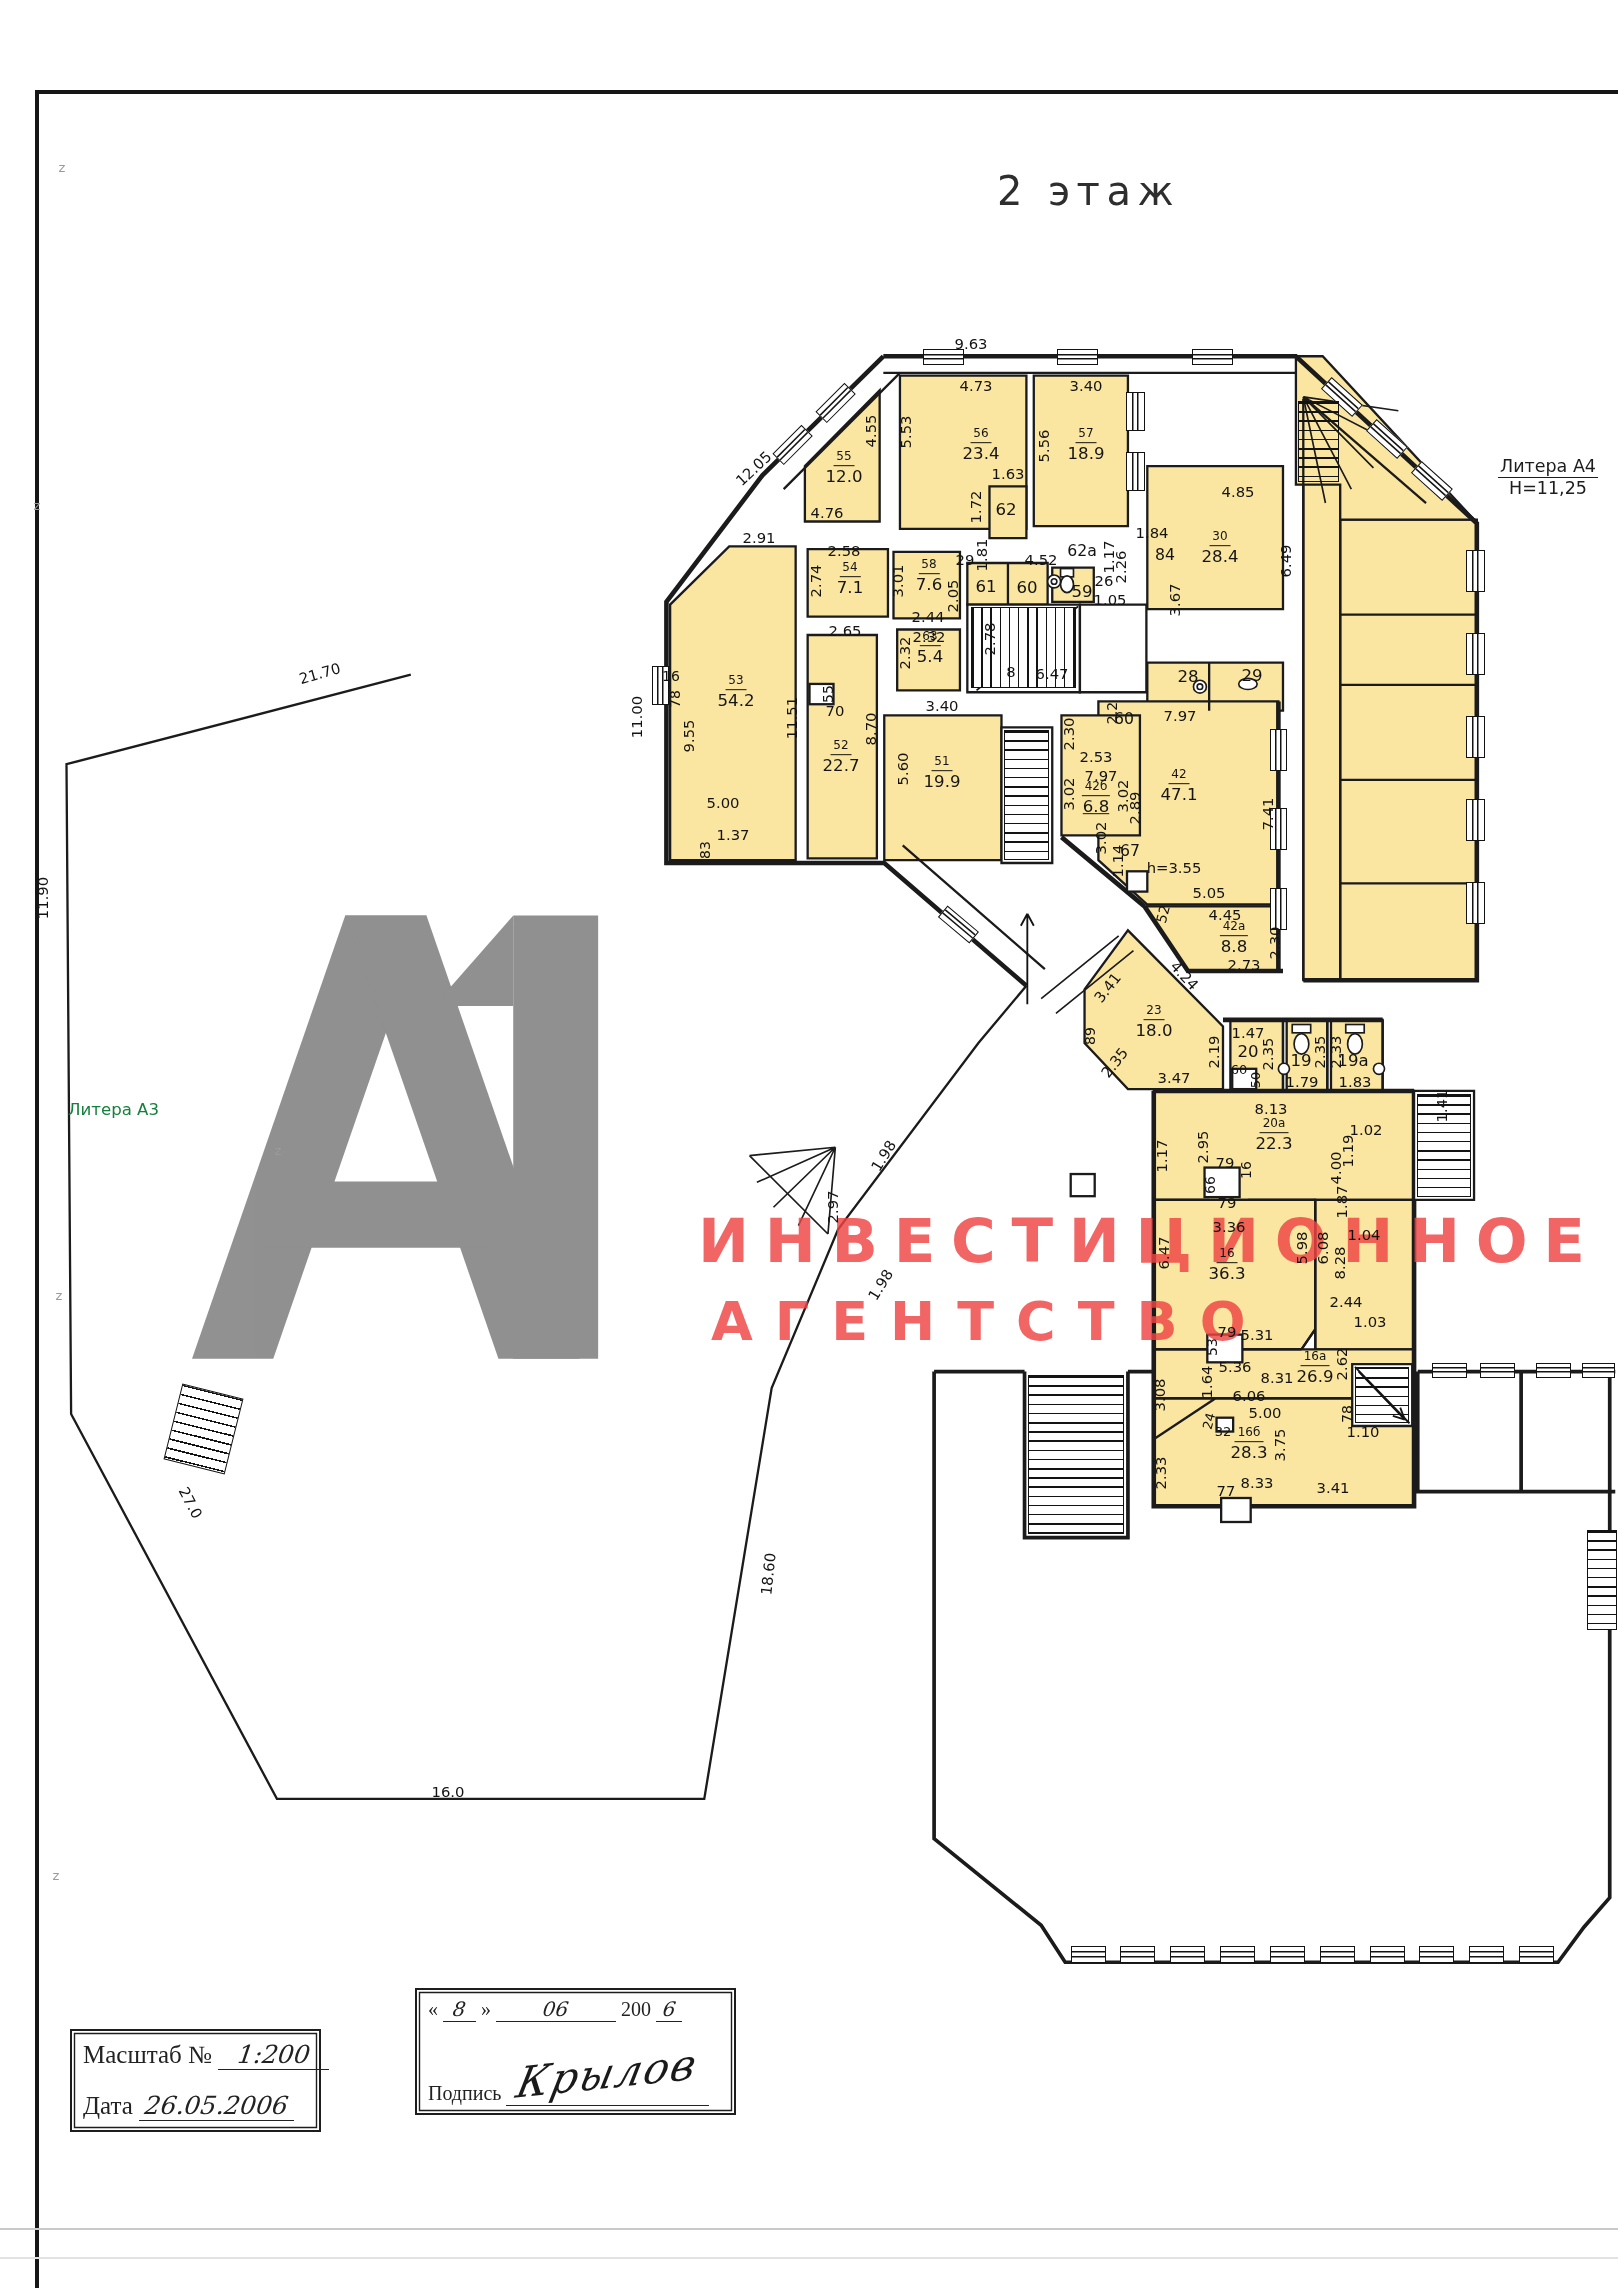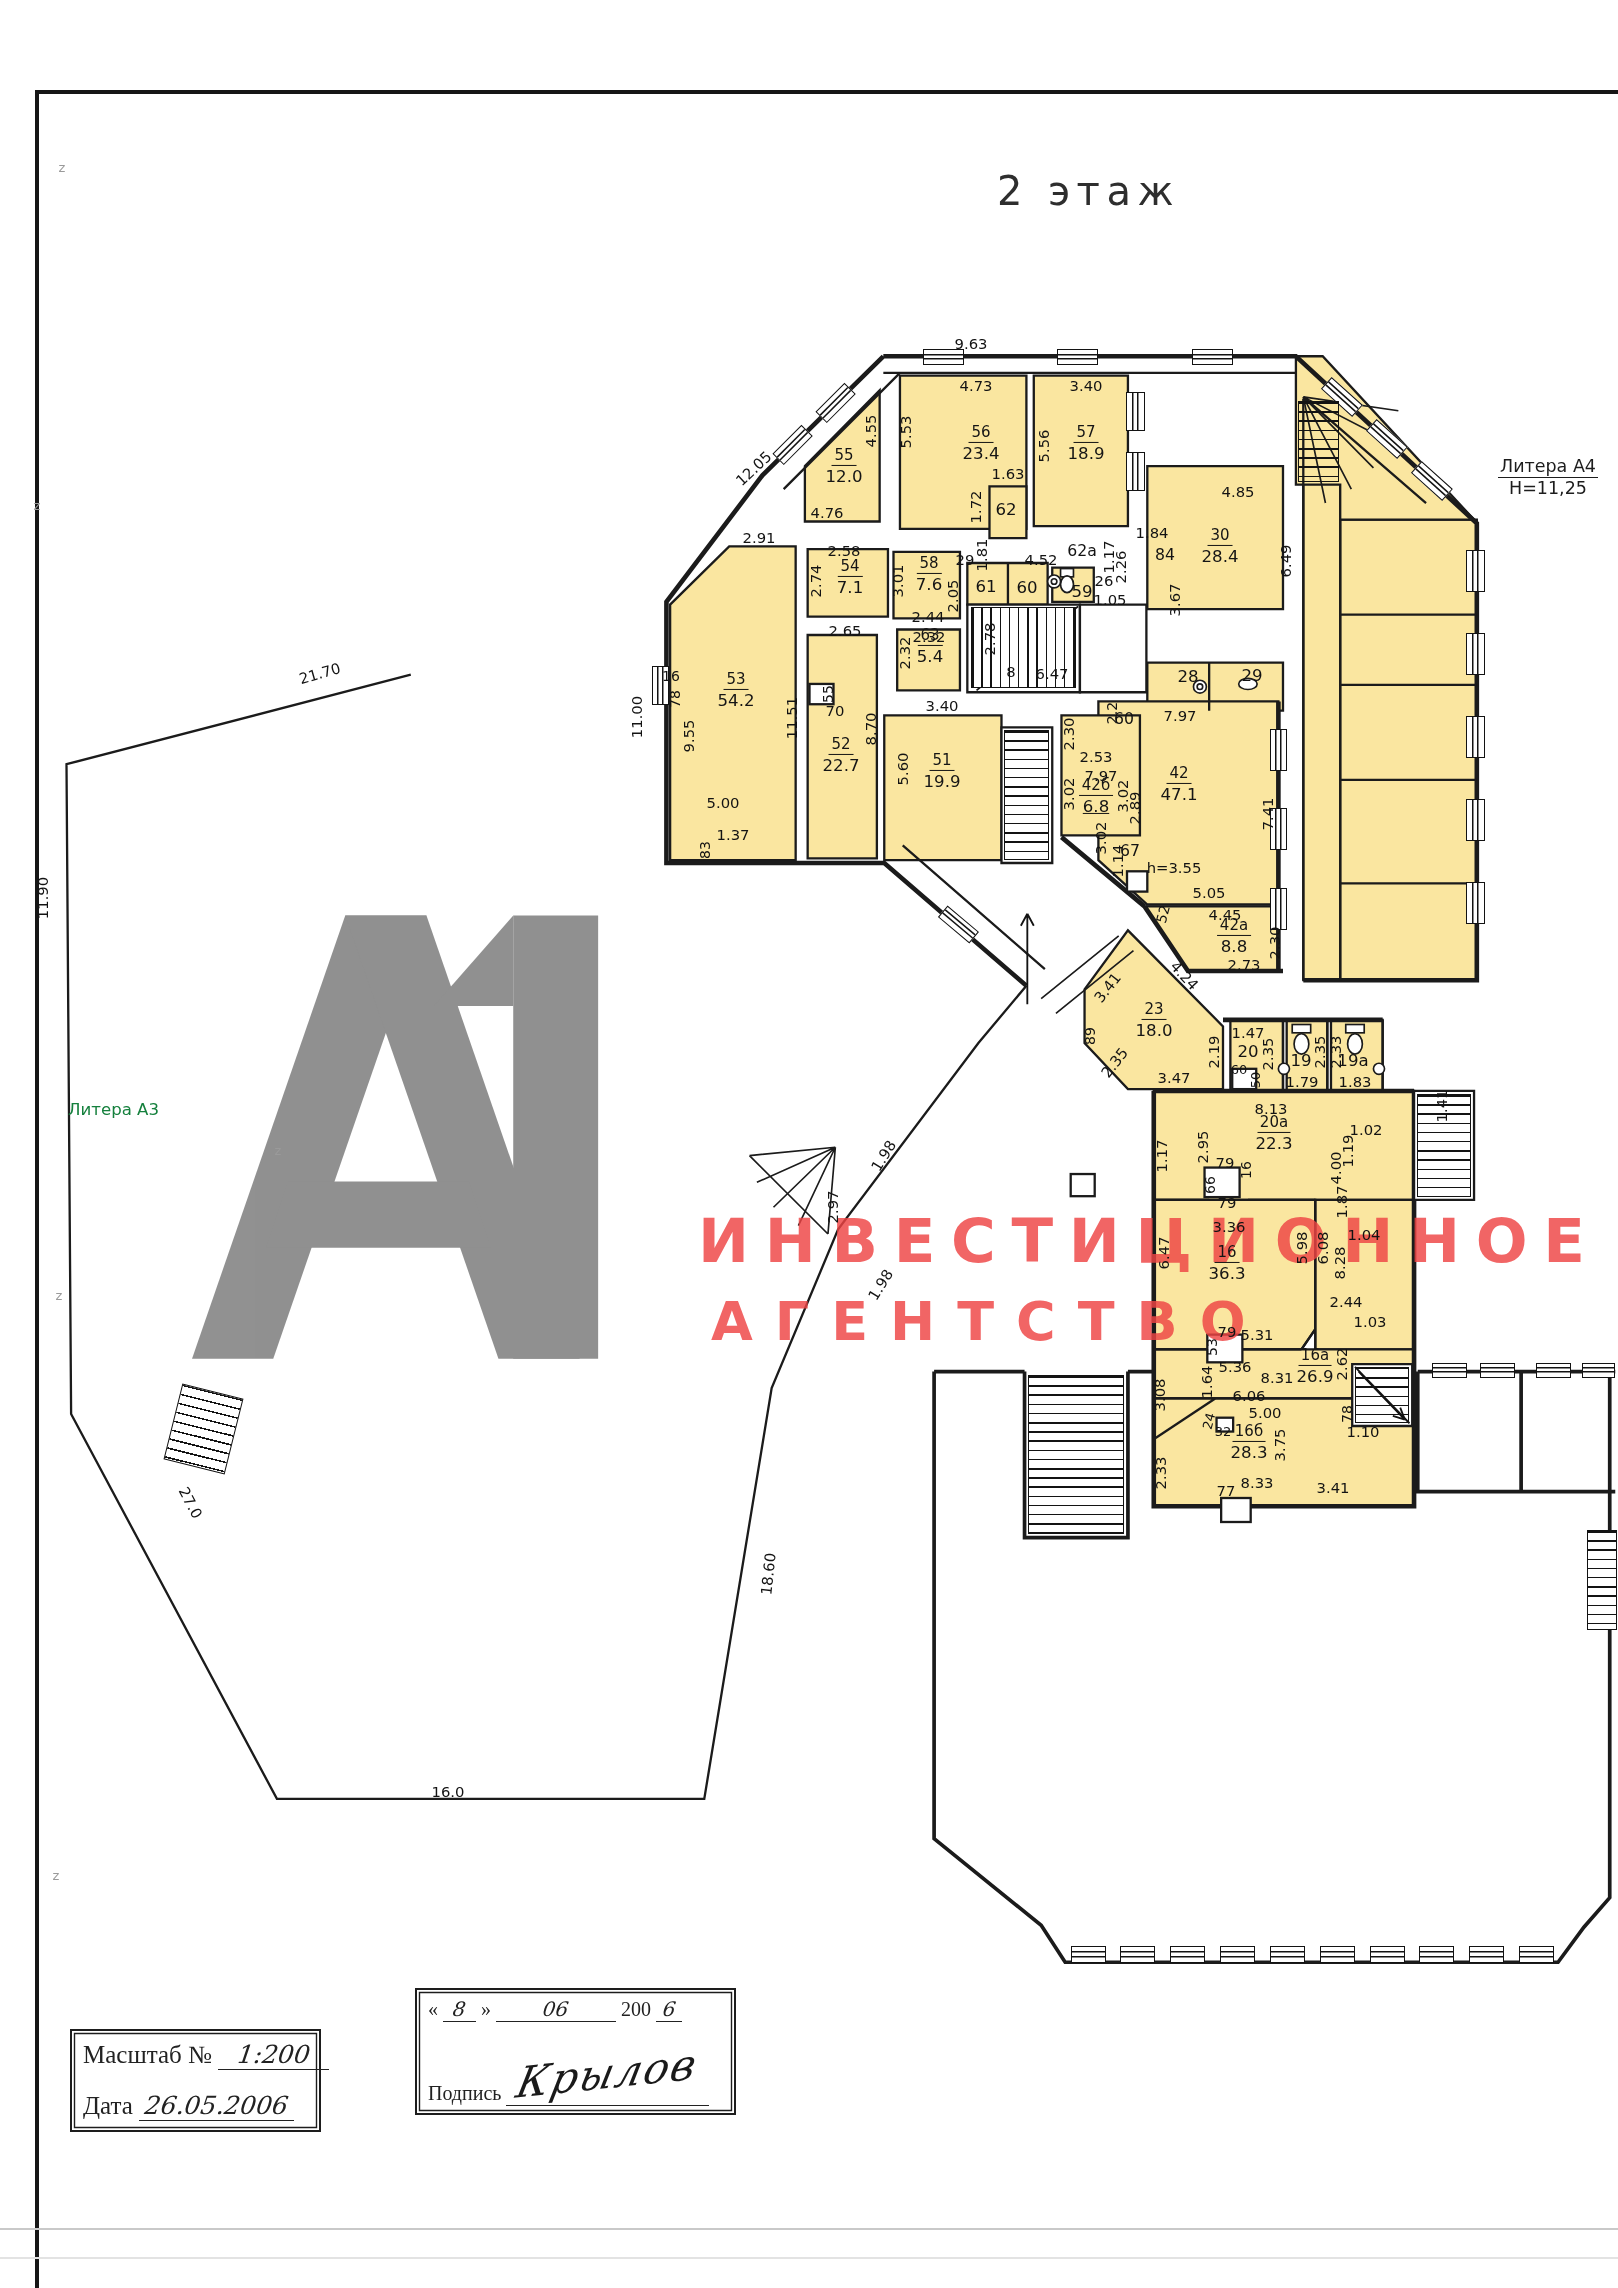--- a/index.html
+++ b/index.html
@@ -40,21 +40,21 @@
              letter-spacing:1.8px;white-space:nowrap;}
   .wm-text{color:#ef4444;opacity:.82;font-weight:600;white-space:nowrap;margin-left:41px;}
   #wm-line1{left:657px;top:1205px;font-size:61px;letter-spacing:15.7px;}
   #wm-line2{left:670px;top:1290px;font-size:54px;letter-spacing:22px;}
 
   
   .dim{position:absolute;font-size:14.8px;color:#131313;white-space:nowrap;
        transform:translate(-50%,-50%) rotate(var(--r,0deg));line-height:1;}
   .faint{color:#9a9a9a;font-size:13px;}
   .room-label{position:absolute;text-align:center;transform:translate(-50%,-50%);line-height:1.15;}
-  .room-label .rn{display:inline-block;font-size:15px;border-bottom:1.7px solid #131313;padding:0 2.8px 0.9px;}
+  .room-label .rn{display:inline-block;font-size:12px;border-bottom:1.7px solid #131313;padding:0 2.8px 0.9px;}
   .room-label .ra{display:block;font-size:16.6px;padding-top:0.9px;}
 
   
   .win{position:absolute;background-color:#fff;border:1.7px solid #131313;box-sizing:border-box;background-repeat:no-repeat;}
   .win-h{background-image:linear-gradient(#131313,#131313),linear-gradient(#131313,#131313);
          background-size:100% 1.5px;background-position:0 30%,0 65%;}
   .win-v{background-image:linear-gradient(#131313,#131313),linear-gradient(#131313,#131313);
          background-size:1.5px 100%;background-position:30% 0,65% 0;}
   
   .st{position:absolute;background-color:#fff;border:1.5px solid #131313;box-sizing:border-box;}

